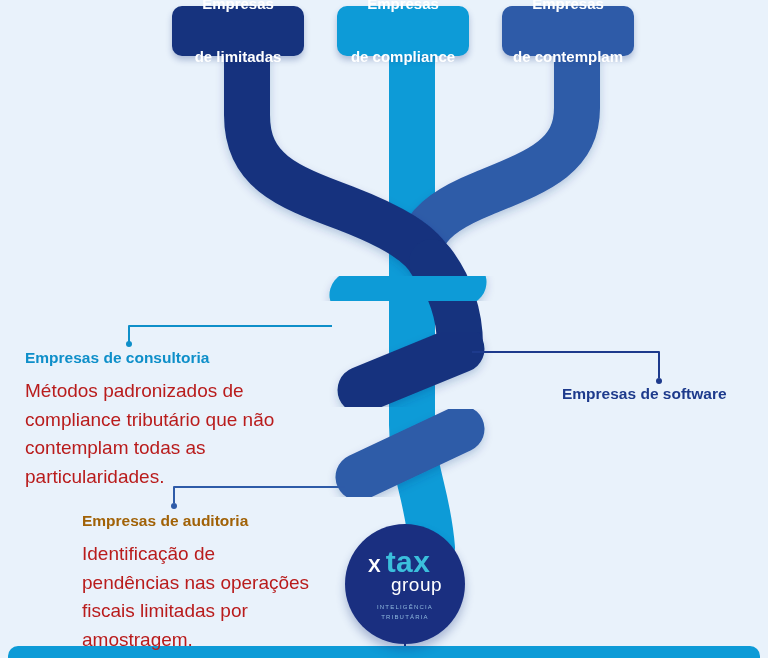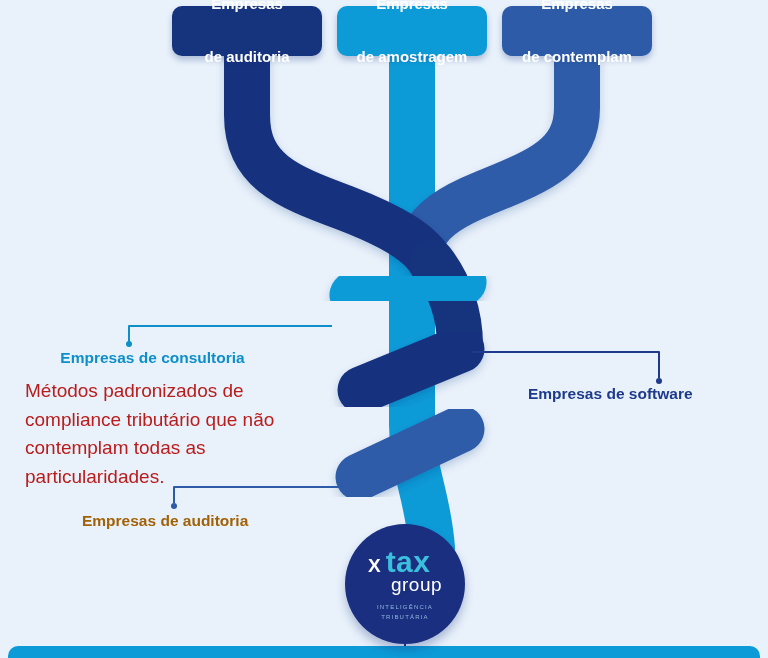--- a/index.html
+++ b/index.html
@@ -1,34 +1,34 @@
 <!DOCTYPE html>
 <html><head>
 <meta charset="utf-8">
 <style>
   * { margin:0; padding:0; box-sizing:border-box; }
   html,body { width:768px; height:658px; }
   body { background:#e9f2fb; font-family:"Liberation Sans",sans-serif; }
   .stage { position:relative; width:768px; height:658px; overflow:hidden; background:#e9f2fb; }
   .stage svg { position:absolute; left:0; top:0; }
 
-  .top-btn { position:absolute; top:6px; width:150px; height:50px; border-radius:10px;
+  .top-btn { position:absolute; top:6px; width:132px; height:50px; border-radius:10px;
     color:#fff; font-weight:bold; font-size:15px; line-height:1.25; text-align:center;
     display:flex; flex-direction:column; align-items:center; justify-content:center;
     box-shadow:0 4px 6px rgba(23,51,126,.28);gap:34px; }
   .btn-software { left:172px; background:#16337e; }
   .btn-consultoria { left:337px; background:#0d9bd7; }
   .btn-auditoria { left:502px; background:#2e5ba8; }
 
   .callout { position:absolute; }
   .c-title { font-size:15.5px; font-weight:bold; margin-bottom:10px; }
   .c-body { font-size:19px; line-height:1.5; color:#b91c1c; }
   .callout-consultoria { left:25px; top:349px; width:255px; }
-  .callout-consultoria .c-title { color:#0e8fc9;text-align:center; }
-  .callout-software { left:528px; top:385px; width:195px; }
+  .callout-consultoria .c-title { color:#0e8fc9; }
+  .callout-software { left:562px; top:385px; width:195px; }
   .callout-software .c-title { color:#1d3a8c; }
   .callout-auditoria { left:82px; top:512px; width:232px; }
   .callout-auditoria .c-title { color:#a16207; }
 
   .logo { position:absolute; left:345px; top:524px; width:120px; height:120px; border-radius:50%;
     background:#1a2f80; display:flex; flex-direction:column; align-items:center; justify-content:center;
     box-shadow:0 6px 10px rgba(23,51,126,.3); }
   .logo-text { display:flex; flex-direction:column; }
   .logo-row { display:flex; align-items:baseline; gap:5px; }
   .logo-x { color:#ffffff; font-weight:bold; font-size:19px; }
@@ -73,42 +73,43 @@
 
     <path d="M 345 487 L 174 487 L 174 503" stroke="#2e5ba8" stroke-width="2" fill="none" stroke-linejoin="round"></path>
     <circle cx="174" cy="506" r="3" fill="#2e5ba8"></circle>
   </svg>
 
   <div class="connector-line"></div>
   <div class="bottom-bar"></div>
 
   <div class="top-btn btn-software">
     <span>Empresas</span>
-    <span>de auditoria</span>
+    <span>de limitadas</span>
   </div>
   <div class="top-btn btn-consultoria">
     <span>Empresas</span>
-    <span>de amostragem</span>
+    <span>de compliance</span>
   </div>
   <div class="top-btn btn-auditoria">
     <span>Empresas</span>
     <span>de contemplam</span>
   </div>
 
   <div class="callout callout-consultoria">
     <h3 class="c-title">Empresas de consultoria</h3>
     <p class="c-body">Métodos padronizados de compliance tributário que não contemplam todas as particularidades.</p>
   </div>
 
   <div class="callout callout-software">
     <h3 class="c-title">Empresas de software</h3>
   </div>
 
   <div class="callout callout-auditoria">
     <h3 class="c-title">Empresas de auditoria</h3>
+    <p class="c-body">Identificação de pendências nas operações fiscais limitadas por amostragem.</p>
   </div>
 
   <div class="logo">
     <div class="logo-text">
       <div class="logo-row">
         <span class="logo-x">X</span>
         <span class="logo-tax">tax</span>
       </div>
       <div class="logo-group">group</div>
     </div>

